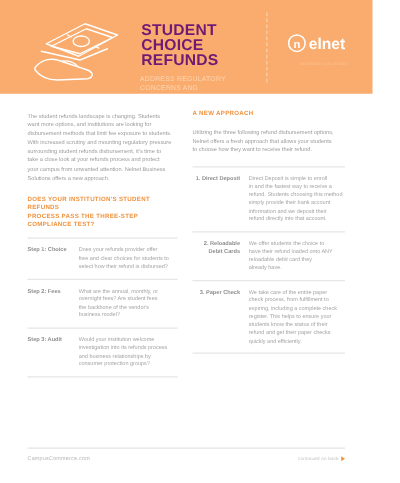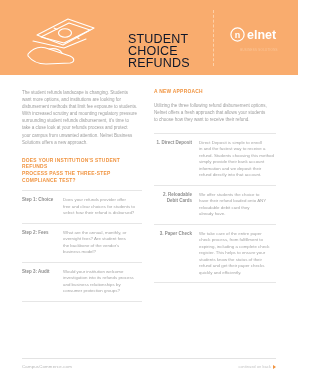--- a/index.html
+++ b/index.html
@@ -20,26 +20,26 @@
     overflow:hidden;
   }
   .hero-art{
     position:absolute;left:24px;top:14px;
     width:78px;height:56px;
   }
   .hero-text{
     position:absolute;left:112px;top:17px;width:100px;
   }
   .hero-title{
-    color:#0f172a;
+    color:#701a75;
     font-size:12.5px;
-    font-weight:normal;
+    font-weight:bold;
     line-height:12px;
     letter-spacing:.2px;
-    margin:16px;
+    margin:1px;
     text-transform:uppercase;
     white-space:pre-line;
   }
   .hero-sub{
     margin:7px 0 0 0;
     color:#fdd6b4;
     font-size:5.4px;
     line-height:7.4px;
     letter-spacing:.25px;
     text-transform:uppercase;

